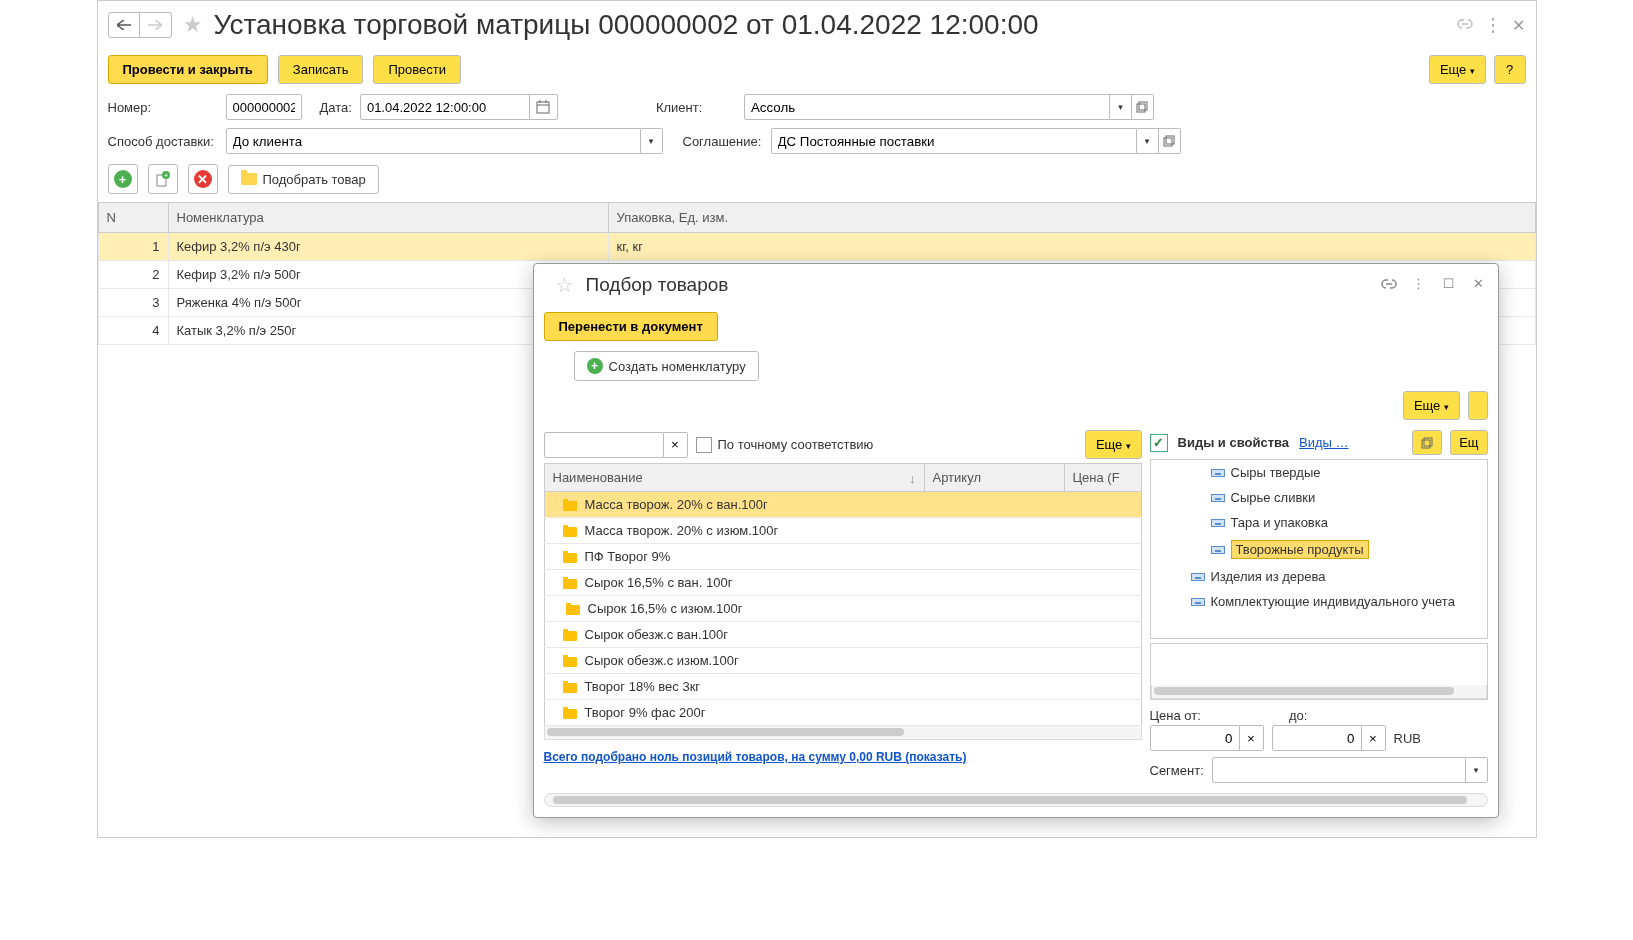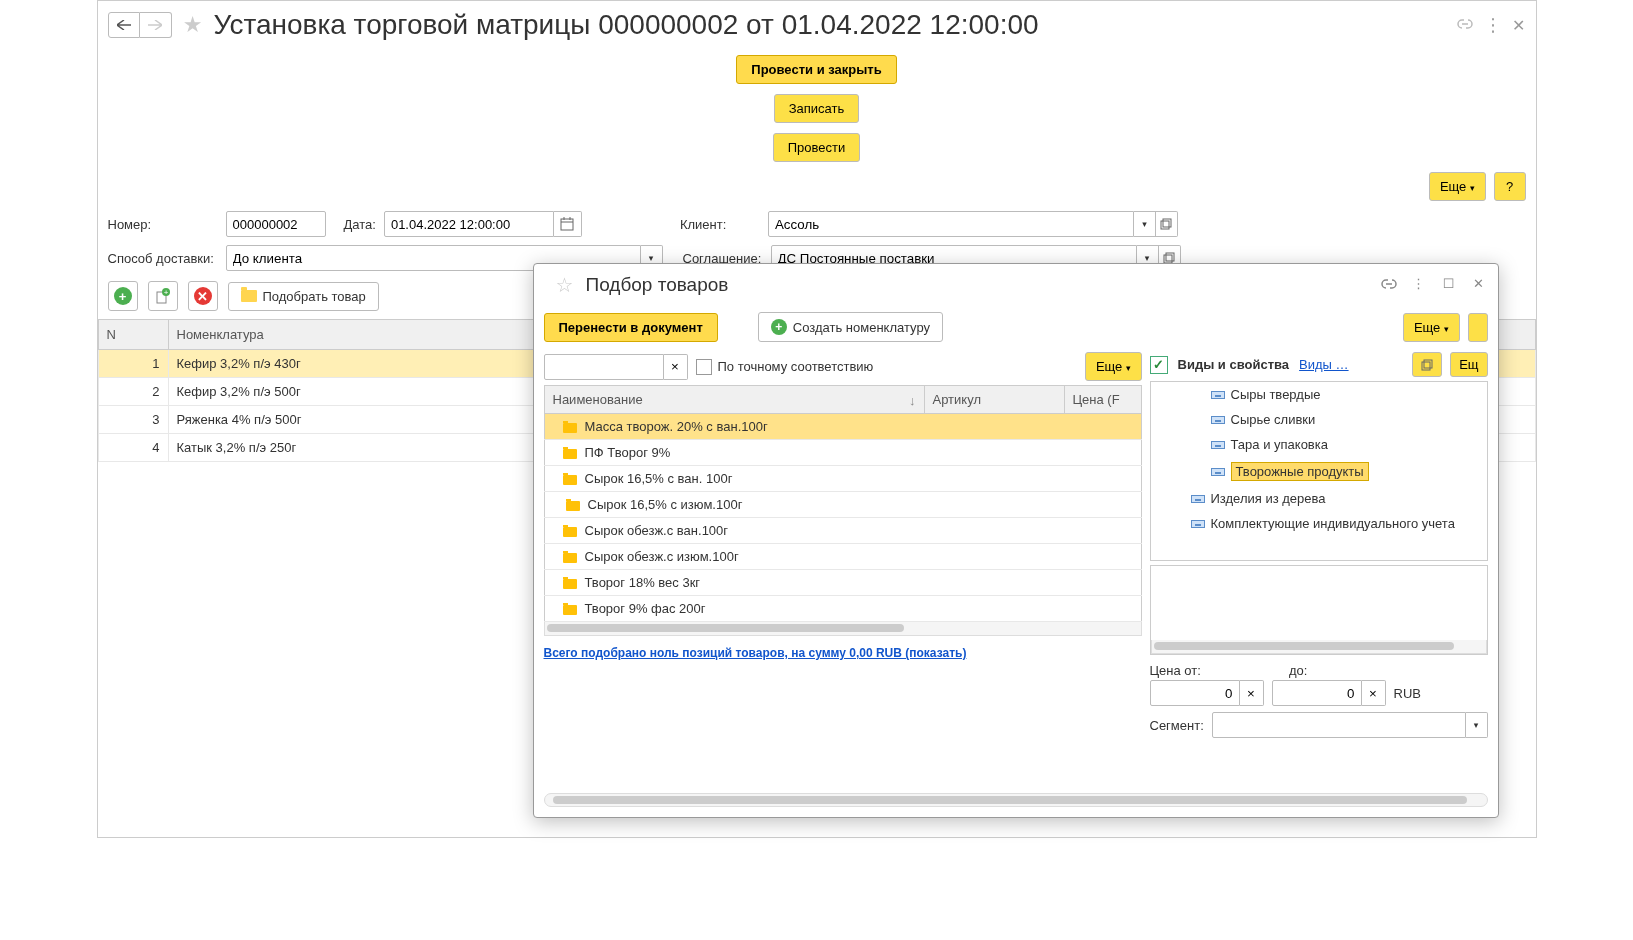--- a/index.html
+++ b/index.html
@@ -6,21 +6,21 @@
 body { font-family: Arial, sans-serif; font-size: 13px; color: #333; background: #fff; width: 1633px; height: 940px; position: relative; }
 .window { border: 1px solid #ccc; width: 1440px; height: 838px; margin: 0 auto; background: #fff; position: relative; }
 .header { display: flex; align-items: center; padding: 8px 10px; border-bottom: none; }
 .nav-btns { display: flex; }
 .nav-btn { width: 32px; height: 26px; border: 1px solid #bbb; background: #fff; display: flex; align-items: center; justify-content: center; cursor: pointer; }
 .nav-btn:first-child { border-radius: 3px 0 0 3px; }
 .nav-btn:last-child { border-radius: 0 3px 3px 0; border-left: none; }
 .star-icon { width: 26px; height: 26px; margin: 0 8px; display: flex; align-items: center; justify-content: center; color: #ccc; font-size: 22px; }
 .title { font-size: 28px; color: #333; font-weight: normal; }
 .header-right { margin-left: auto; display: flex; align-items: center; gap: 10px; color: #999; }
-.toolbar { display: flex; align-items: center; padding: 6px 10px; gap: 10px; flex-direction: column; }
+.toolbar { display: flex; align-items: center; padding: 6px 10px; gap: 10px; }
 .btn { padding: 6px 14px; border: 1px solid #bbb; background: #fde047; border-radius: 3px; cursor: pointer; font-size: 13px; }
 .btn-primary { background: #ffdb4d; border-color: #d4a800; font-weight: bold; }
 .btn-more { padding: 6px 10px; }
 .btn-help { width: 32px; padding: 6px 0; text-align: center; }
 .toolbar-right { margin-left: auto; display: flex; gap: 8px; }
 .form-row { display: flex; align-items: center; padding: 4px 10px; gap: 8px; }
 .form-label { min-width: 100px; color: #333; }
 .form-input { border: 1px solid #bbb; padding: 4px 6px; border-radius: 2px; font-size: 13px; height: 26px; }
 .form-select { display: flex; align-items: center; }
 .select-input { border: 1px solid #bbb; border-radius: 2px 0 0 2px; padding: 4px 6px; height: 26px; flex: 1; }
@@ -39,21 +39,21 @@
 .main-table { width: 100%; border-collapse: collapse; margin-top: 2px; }
 .main-table th { background: #f0f0f0; border: 1px solid #ccc; padding: 7px 8px; text-align: left; font-weight: normal; color: #555; font-size: 13px; }
 .main-table td { border: 1px solid #e8e8e8; padding: 6px 8px; }
 .main-table tr.selected td { background: #ffefb5; }
 .main-table td.num { text-align: right; width: 70px; }
 .dialog { position: absolute; top: 262px; left: 435px; width: 966px; height: 555px; background: #fff; border: 1px solid #999; box-shadow: 0 4px 20px rgba(0,0,0,0.25); border-radius: 4px; display: flex; flex-direction: column; }
 .dlg-header { display: flex; align-items: center; padding: 8px 10px; }
 .dlg-title { font-size: 19px; color: #333; }
 .dlg-header-right { margin-left: auto; display: flex; gap: 12px; color: #888; }
 .dlg-hicon { cursor: pointer; width: 18px; text-align: center; }
-.dlg-toolbar { display: flex; align-items: center; padding: 6px 10px; gap: 10px; }
+.dlg-toolbar { display: flex; align-items: flex-start; padding: 6px 10px; gap: 10px; flex-direction: column; }
 .dlg-body { display: flex; flex: 1; overflow: hidden; padding: 0 10px; }
 .dlg-left { width: 598px; display: flex; flex-direction: column; }
 .dlg-right { flex: 1; display: flex; flex-direction: column; margin-left: 8px; }
 .search-row { display: flex; align-items: center; gap: 8px; padding: 4px 0; }
 .search-wrap { display: flex; }
 .search-input { width: 120px; height: 26px; border: 1px solid #bbb; border-radius: 2px 0 0 2px; padding: 4px; }
 .clear-x { width: 24px; height: 26px; border: 1px solid #bbb; border-left: none; background: #fff; border-radius: 0 2px 2px 0; cursor: pointer; }
 .chk-label { display: flex; align-items: center; gap: 6px; }
 .chk { width: 16px; height: 16px; border: 1px solid #999; }
 .list-table { width: 100%; border-collapse: collapse; border: 1px solid #ccc; }
@@ -124,21 +124,21 @@
     <button class="btn">Записать</button>
     <button class="btn">Провести</button>
     <div class="toolbar-right">
       <button class="btn btn-more"><span>Еще</span> <span style="font-size:9px;">▾</span></button>
       <button class="btn btn-help">?</button>
     </div>
   </div>
 
   <div class="form-row">
     <span class="form-label" style="min-width:110px;">Номер:</span>
-    <input class="form-input" style="width: 100px;" value="000000002">
+    <input class="form-input" style="width: 76px;" value="000000002">
     <span style="margin-left:10px;">Дата:</span>
     <div class="date-group">
       <input class="form-input" style="width: 170px; border-radius: 2px 0px 0px 2px;" value="01.04.2022 12:00:00">
       <div class="cal-btn">
         <svg width="14" height="14">
             <rect x="1" y="2" width="12" height="11" fill="none" stroke="#666"></rect>
             <line x1="1" y1="5" x2="13" y2="5" stroke="#666"></line>
             <line x1="4" y1="0" x2="4" y2="3" stroke="#666"></line>
             <line x1="10" y1="0" x2="10" y2="3" stroke="#666"></line>
           </svg>
@@ -286,20 +286,25 @@
               <th>Цена (F</th>
             </tr>
           </thead>
           <tbody id="list-tbody">
               <tr class="selected">
                 <td style="padding-left:18px;"><span class="folder-ic"></span>Масса творож. 20% с ван.100г</td>
                 <td></td>
                 <td></td>
               </tr>
               <tr>
+                <td style="padding-left:18px;"><span class="folder-ic"></span>Масса творож. 20% с изюм.100г</td>
+                <td></td>
+                <td></td>
+              </tr>
+              <tr>
                 <td style="padding-left:18px;"><span class="folder-ic"></span>ПФ Творог 9%</td>
                 <td></td>
                 <td></td>
               </tr>
               <tr>
                 <td style="padding-left:18px;"><span class="folder-ic"></span>Сырок  16,5% с ван. 100г</td>
                 <td></td>
                 <td></td>
               </tr>
               <tr>

